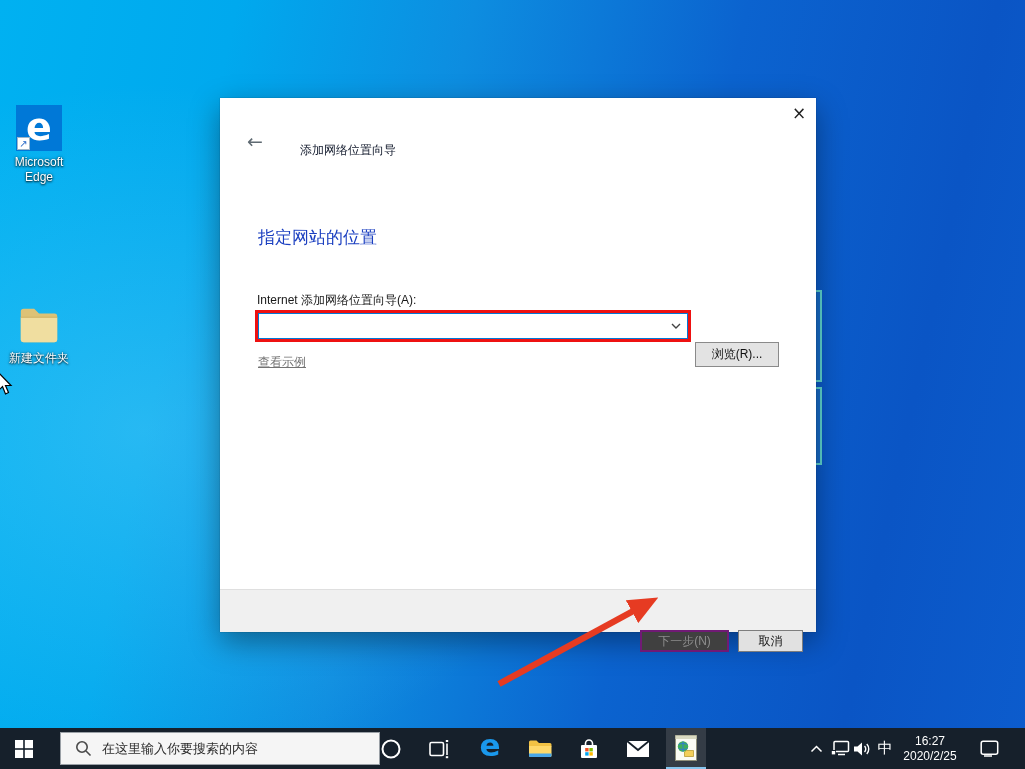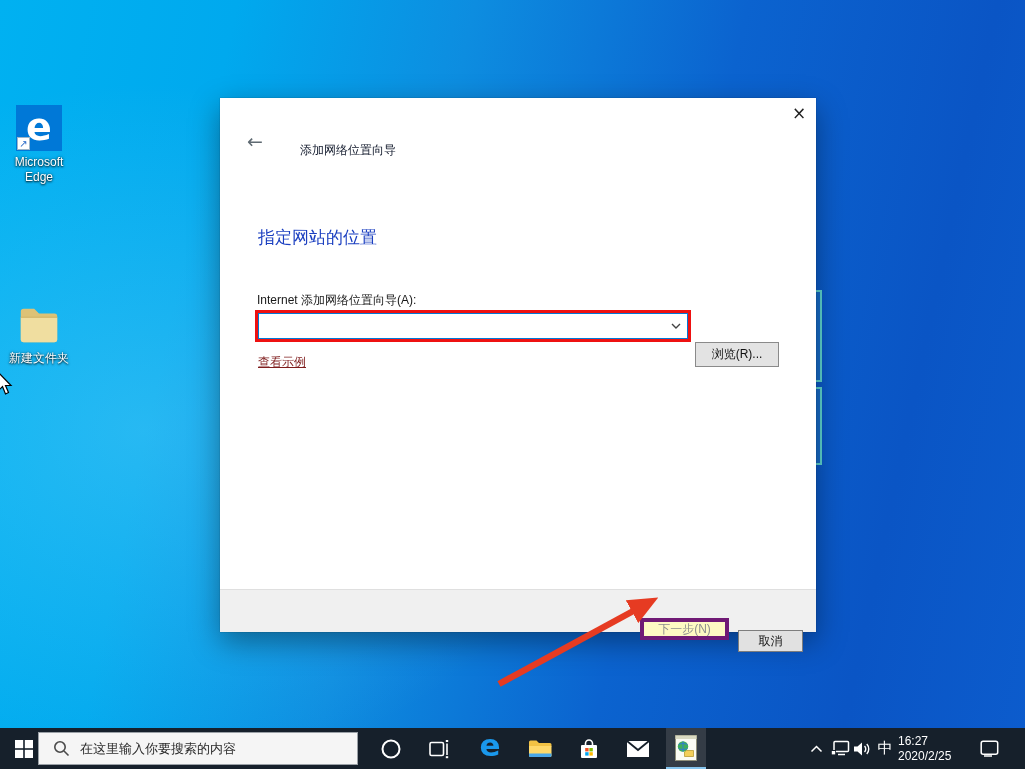--- a/index.html
+++ b/index.html
@@ -41,41 +41,41 @@
 
   .combo { position:absolute; left:35px; top:212px; width:436px; height:32px; border:3px solid #ee1111; background:#fff; display:flex; }
   .combo-inner { flex:1; display:flex; align-items:center; border:1px solid #0078d7; background:#fff; }
   .combo-inner input { flex:1; border:none; outline:none; height:100%; font-size:12px; padding:0 6px;
     font-family:"Liberation Sans","DejaVu Sans",sans-serif; }
   .combo-drop { width:22px; height:100%; display:flex; align-items:center; justify-content:center; cursor:pointer; }
 
   .btn { display:flex; align-items:center; justify-content:center; font-size:12px; cursor:pointer;
     font-family:"Liberation Sans","DejaVu Sans",sans-serif;margin-top:28px; }
   .btn-browse { position:absolute; left:475px; top:216px; width:84px; height:25px; background:#e3e3e3; border:1px solid #8a8a8a; color:#111; }
-  .dlg-link { position:absolute; left:38px; top:256px; font-size:12px; color:#7f1d1d; text-decoration:underline; cursor:pointer; }
+  .dlg-link { position:absolute; left:38px; top:256px; font-size:12px; color:#737373; text-decoration:underline; cursor:pointer; }
 
   .dlg-footer { position:absolute; left:0; top:491px; width:596px; height:43px; background:#f0f0f0; border-top:1px solid #dfdfdf; }
-  .btn-next { position:absolute; left:420px; top:0; width:89px; height:22px; background:#fef9c3; border:4px solid #701a75; color:#8e8e8e; }
+  .btn-next { position:absolute; left:420px; top:12px; width:89px; height:22px; background:#404040; border:2px solid #701a75; color:#8e8e8e; }
   .btn-cancel { position:absolute; left:518px; top:12px; width:65px; height:22px; background:#e1e1e1; border:1px solid #7d7d7d; color:#111; }
 
   
   .overlay { position:absolute; left:0; top:0; width:1025px; height:769px; pointer-events:none; z-index:5; }
 
   
   .taskbar { position:absolute; left:0; bottom:0; width:1025px; height:41px; background:#16202b; z-index:4; }
   .tb-item { position:absolute; top:0; height:41px; display:flex; align-items:center; justify-content:center; cursor:pointer; }
   .tb-start { left:0; width:48px; }
-  .tb-search { position:absolute; left:38px; top:4px; width:320px; height:33px; background:#f5f5f5; border:1px solid #9aa0a6;
+  .tb-search { position:absolute; left:60px; top:4px; width:320px; height:33px; background:#f5f5f5; border:1px solid #9aa0a6;
     display:flex; align-items:center; cursor:text; }
   .tb-search .mag { margin:0 10px 0 14px; display:flex; }
   .tb-search .stext { font-size:13px; color:#2b2b2b; }
   .tb-active { background:rgba(255,255,255,.13); border-bottom:2px solid #86c5ef; }
   .tray-text { color:#fff; font-size:14px; }
   .tb-clock { position:absolute; left:898px; top:0; width:64px; height:41px; display:flex; flex-direction:column;
-    justify-content:center; color:#fff; font-size:12px; line-height:15px; cursor:default; }
+    align-items:center; justify-content:center; color:#fff; font-size:12px; line-height:15px; cursor:default; }
 </style>
 </head>
 <body>
 
 <div class="stage">
 
 
   <div class="dicon" style="left:0;top:104px;">
     <span class="glyph">
       <span class="edge-tile">

